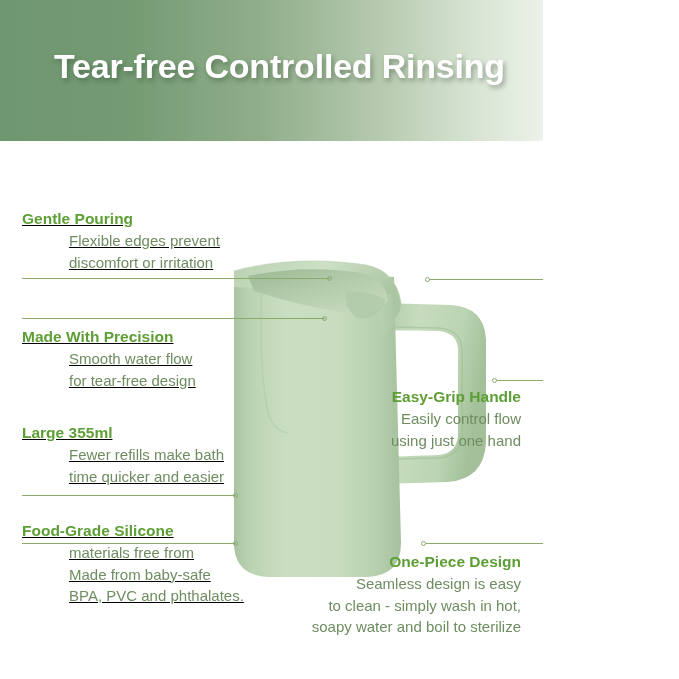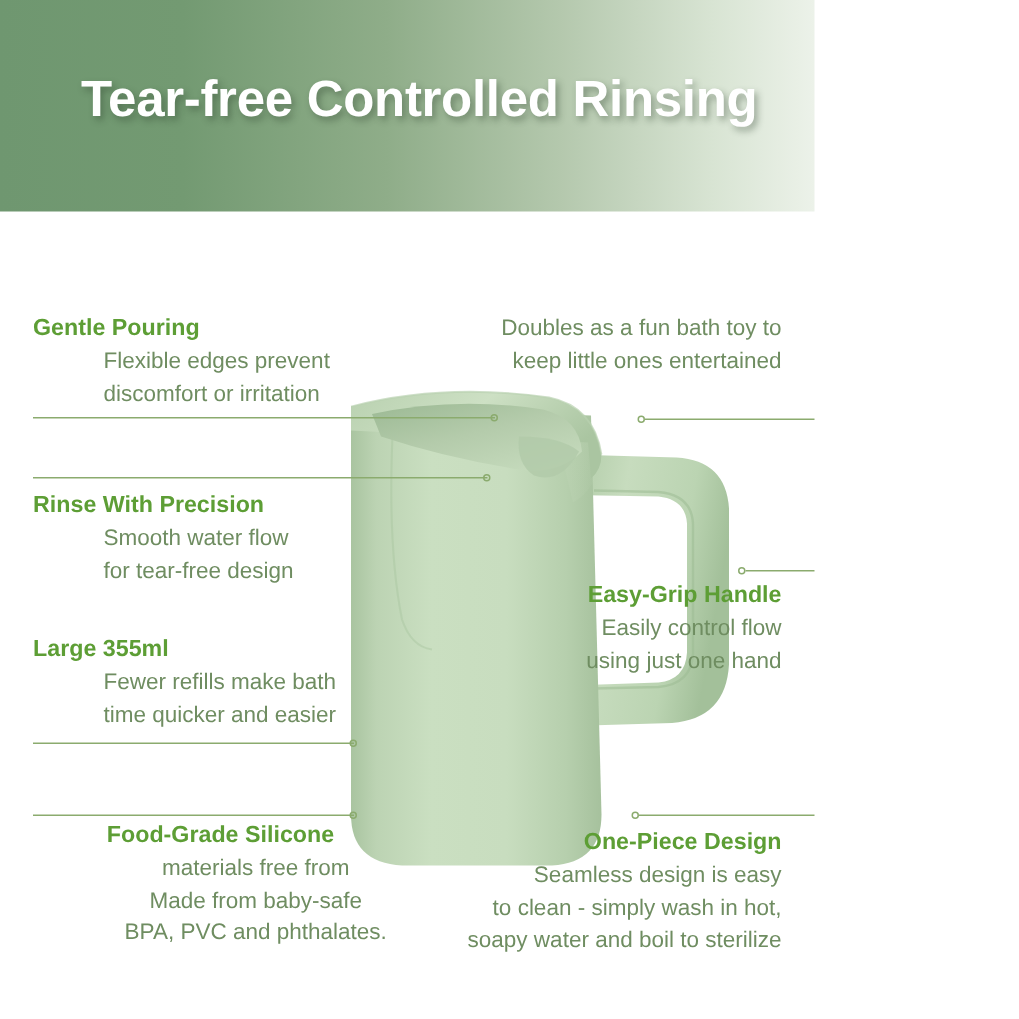--- a/index.html
+++ b/index.html
@@ -41,21 +41,21 @@
     color: #ffffff;
     letter-spacing: -0.2px;
     text-shadow: 2px 3px 5px rgba(40,60,40,0.40);
     white-space: nowrap;
   }
 
   
   .feature {
     position: absolute;
   }
-  .feature.left  { left: 22px;  text-align: left;  width: 250px; }
+  .feature.left  { left: 22px;  text-align: left;  width: 250px; text-decoration: underline; }
   .feature.right { right: 22px; text-align: right; width: 262px; }
 
   .feature-title {
     font-size: 15.5px;
     font-weight: bold;
     color: #5d9e35;
     line-height: 21px;
     margin-bottom: 1px;
     white-space: nowrap;
   }
@@ -215,49 +215,45 @@
 
   <div class="feature left" style="top:208px;">
     <div class="feature-title">Gentle Pouring</div>
     <div class="feature-body">
       <div>Flexible edges prevent</div>
       <div>discomfort or irritation</div>
     </div>
   </div>
 
   <div class="feature left" style="top:326px;">
-    <div class="feature-title">Rinse With Precision</div>
+    <div class="feature-title">Made With Precision</div>
     <div class="feature-body">
       <div>Smooth water flow</div>
       <div>for tear-free design</div>
     </div>
   </div>
 
   <div class="feature left" style="top:422px;">
     <div class="feature-title">Large 355ml</div>
     <div class="feature-body">
       <div>Fewer refills make bath</div>
       <div>time quicker and easier</div>
     </div>
   </div>
 
-  <div class="feature left" style="top:546px;text-align:center;">
+  <div class="feature left" style="top:520px;">
     <div class="feature-title">Food-Grade Silicone</div>
     <div class="feature-body">
       <div>materials free from</div>
       <div>Made from baby-safe</div>
       <div>BPA, PVC and phthalates.</div>
     </div>
   </div>
 
   <div class="feature right" style="top:208px;">
-    <div class="feature-body">
-      <div>Doubles as a fun bath toy to</div>
-      <div>keep little ones entertained</div>
-    </div>
   </div>
 
   <div class="feature right" style="top:386px;">
     <div class="feature-title">Easy-Grip Handle</div>
     <div class="feature-body">
       <div>Easily control flow</div>
       <div>using just one hand</div>
     </div>
   </div>
 

